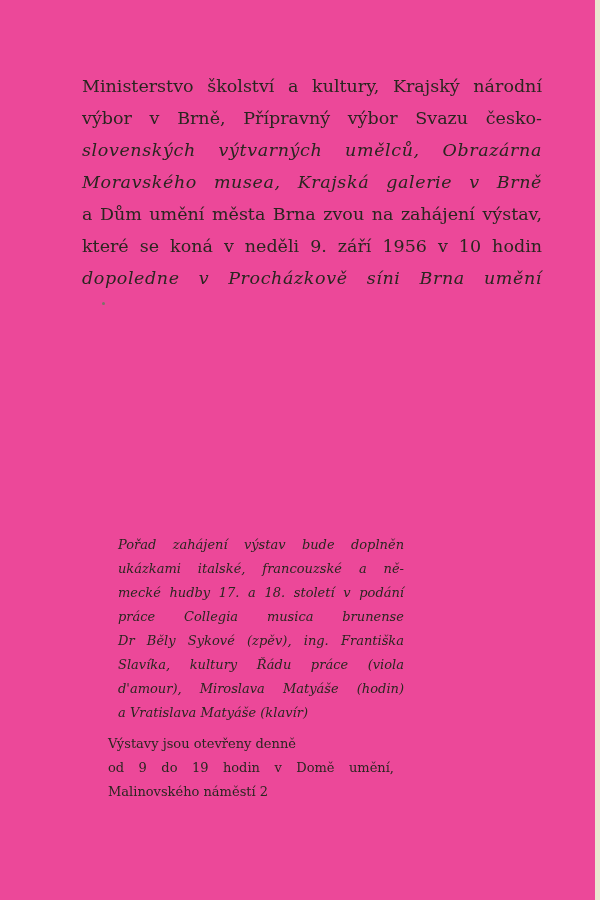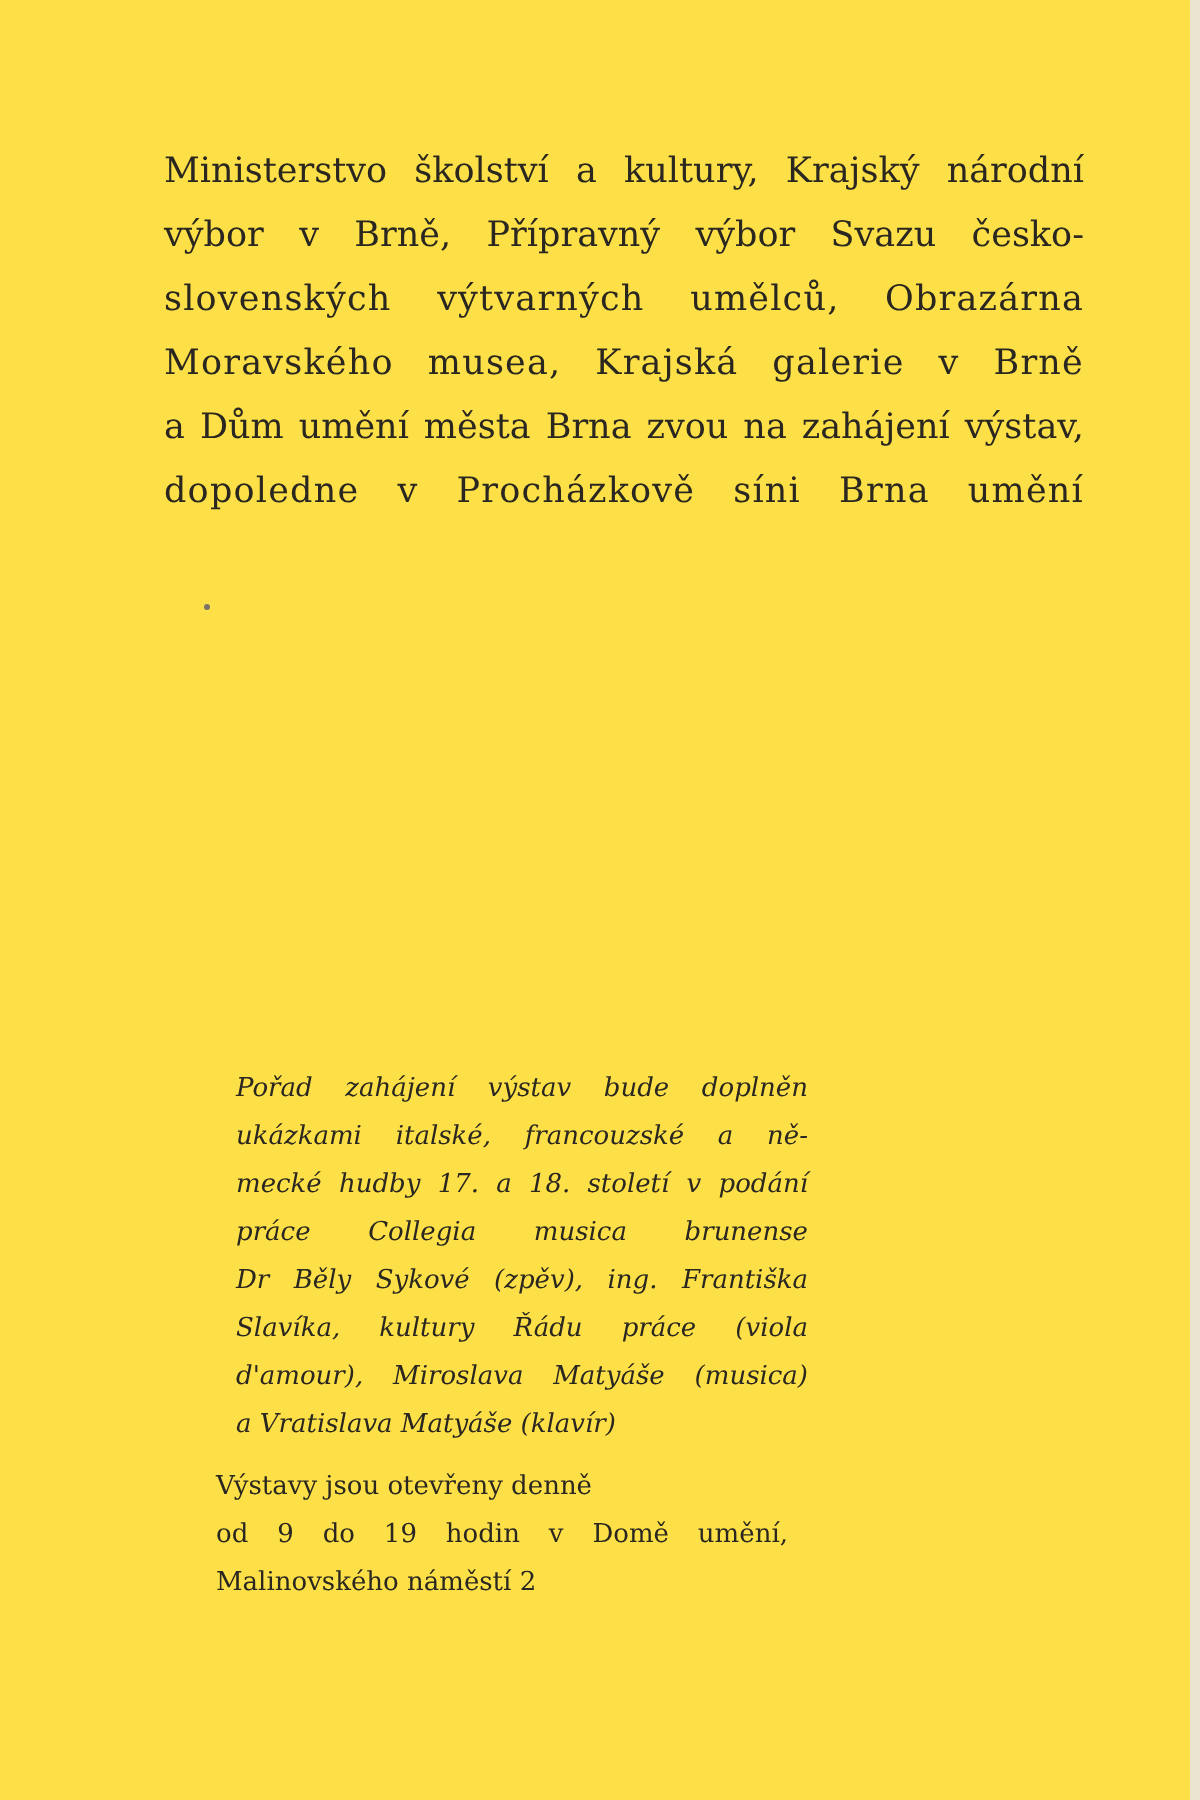--- a/index.html
+++ b/index.html
@@ -4,42 +4,42 @@
   <style>
     html, body { margin: 0; padding: 0; }
     body {
       width: 600px; height: 900px;
       background: #f4efe0;
       position: relative;
       overflow: hidden;
     }
     .page {
       position: absolute; inset: 0;
-      background: #fde047;
+      background: #ec4899;
     }
     .page::after {
       content: ""; position: absolute; top: 0; right: 0; width: 5px; height: 100%;
       background: #ebe4d0;
     }
     .main-text {
       position: absolute;
       left: 82px; top: 70px;
       width: 460px;
       font-family: "DejaVu Serif", serif;
       font-size: 17.5px;
       line-height: 32px;
       color: #2a2620;
     }
     .main-text .line {
       display: block;
       text-align: justify;
       text-align-last: justify;
       white-space: nowrap;
     }
-    .main-text .line.spaced { letter-spacing: 0.6px; }
+    .main-text .line.spaced { letter-spacing: 0.6px; font-style: italic; }
     .speck {
       position: absolute; left: 102px; top: 302px;
       width: 3px; height: 3px; border-radius: 50%;
       background: #7a7468;
     }
     .program {
       position: absolute;
       left: 118px; top: 533px;
       width: 286px;
       font-family: "DejaVu Serif", serif;
@@ -71,33 +71,34 @@
 <body>
 
 <div class="page">
 
   <div class="main-text">
     <span class="line">Ministerstvo školství a kultury, Krajský národní</span>
     <span class="line">výbor v Brně, Přípravný výbor Svazu česko-</span>
     <span class="line spaced">slovenských výtvarných umělců, Obrazárna</span>
     <span class="line spaced">Moravského musea, Krajská galerie v Brně</span>
     <span class="line">a Dům umění města Brna zvou na zahájení výstav,</span>
+    <span class="line">které se koná v neděli 9. září 1956 v 10 hodin</span>
     <span class="line spaced">dopoledne v Procházkově síni Brna umění</span>
   </div>
 
   <div class="speck"></div>
 
   <div class="program">
     <span class="line">Pořad zahájení výstav bude doplněn</span>
     <span class="line">ukázkami italské, francouzské a ně-</span>
     <span class="line">mecké hudby 17. a 18. století v podání</span>
     <span class="line">práce Collegia musica brunense</span>
     <span class="line">Dr Běly Sykové (zpěv), ing. Františka</span>
     <span class="line">Slavíka, kultury Řádu práce (viola</span>
-    <span class="line">d'amour), Miroslava Matyáše (musica)</span>
+    <span class="line">d'amour), Miroslava Matyáše (hodin)</span>
     <span class="line left">a Vratislava Matyáše (klavír)</span>
   </div>
 
   <div class="hours">
     <span class="line">Výstavy jsou otevřeny denně</span>
     <span class="line just">od 9 do 19 hodin v Domě umění,</span>
     <span class="line">Malinovského náměstí 2</span>
   </div>
 
 </div>

